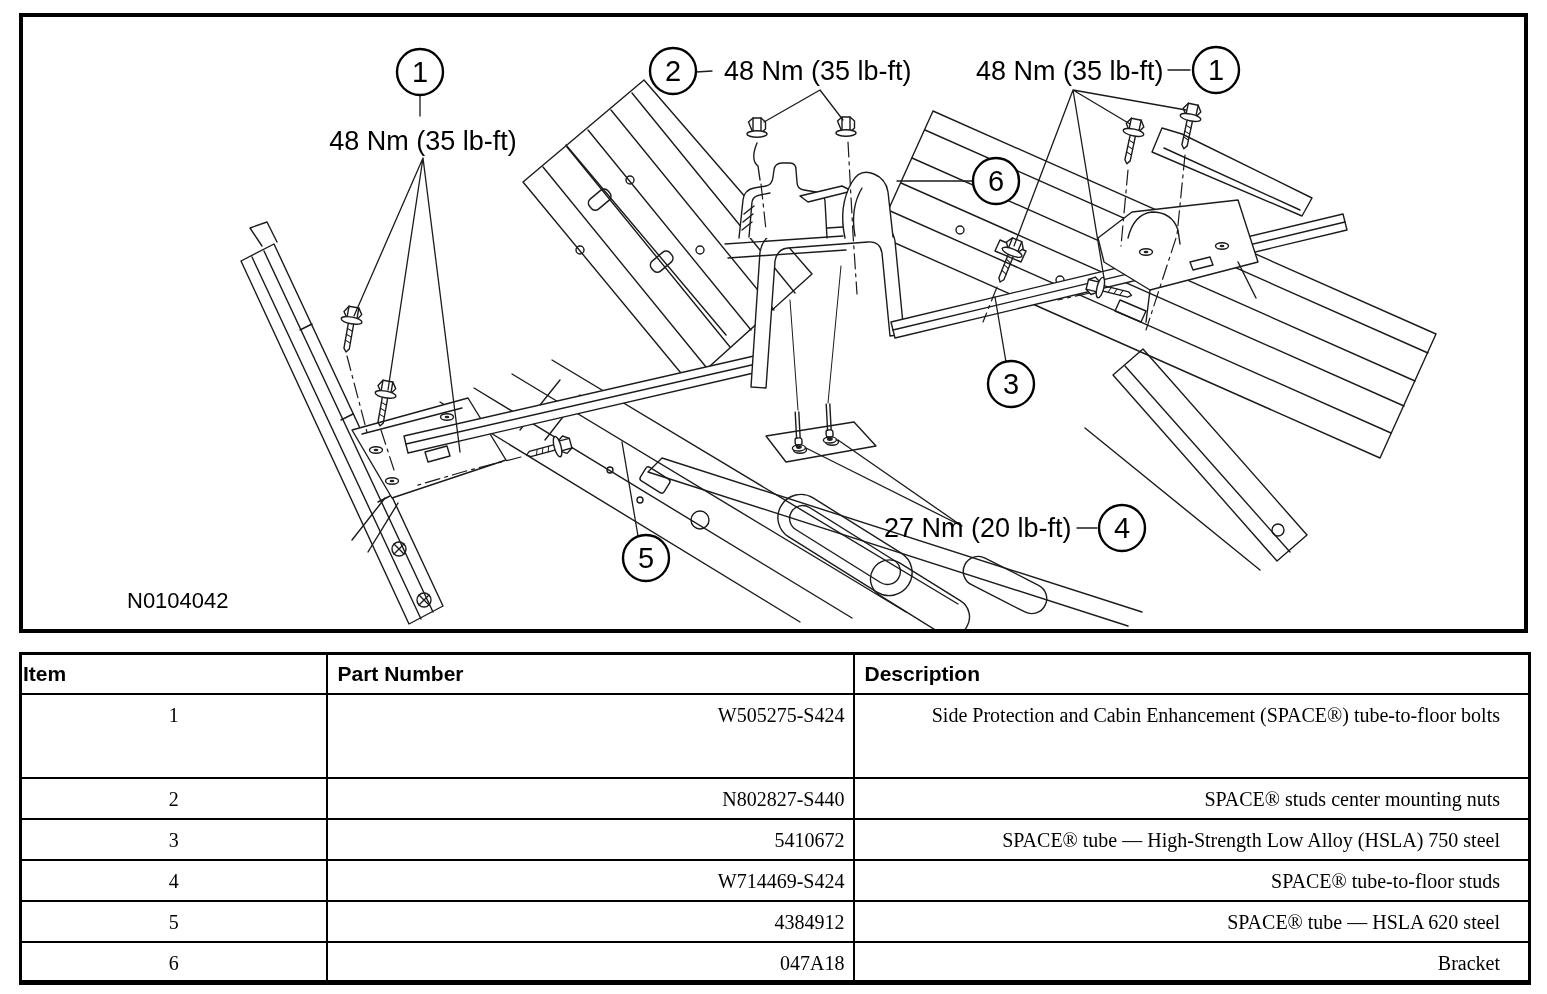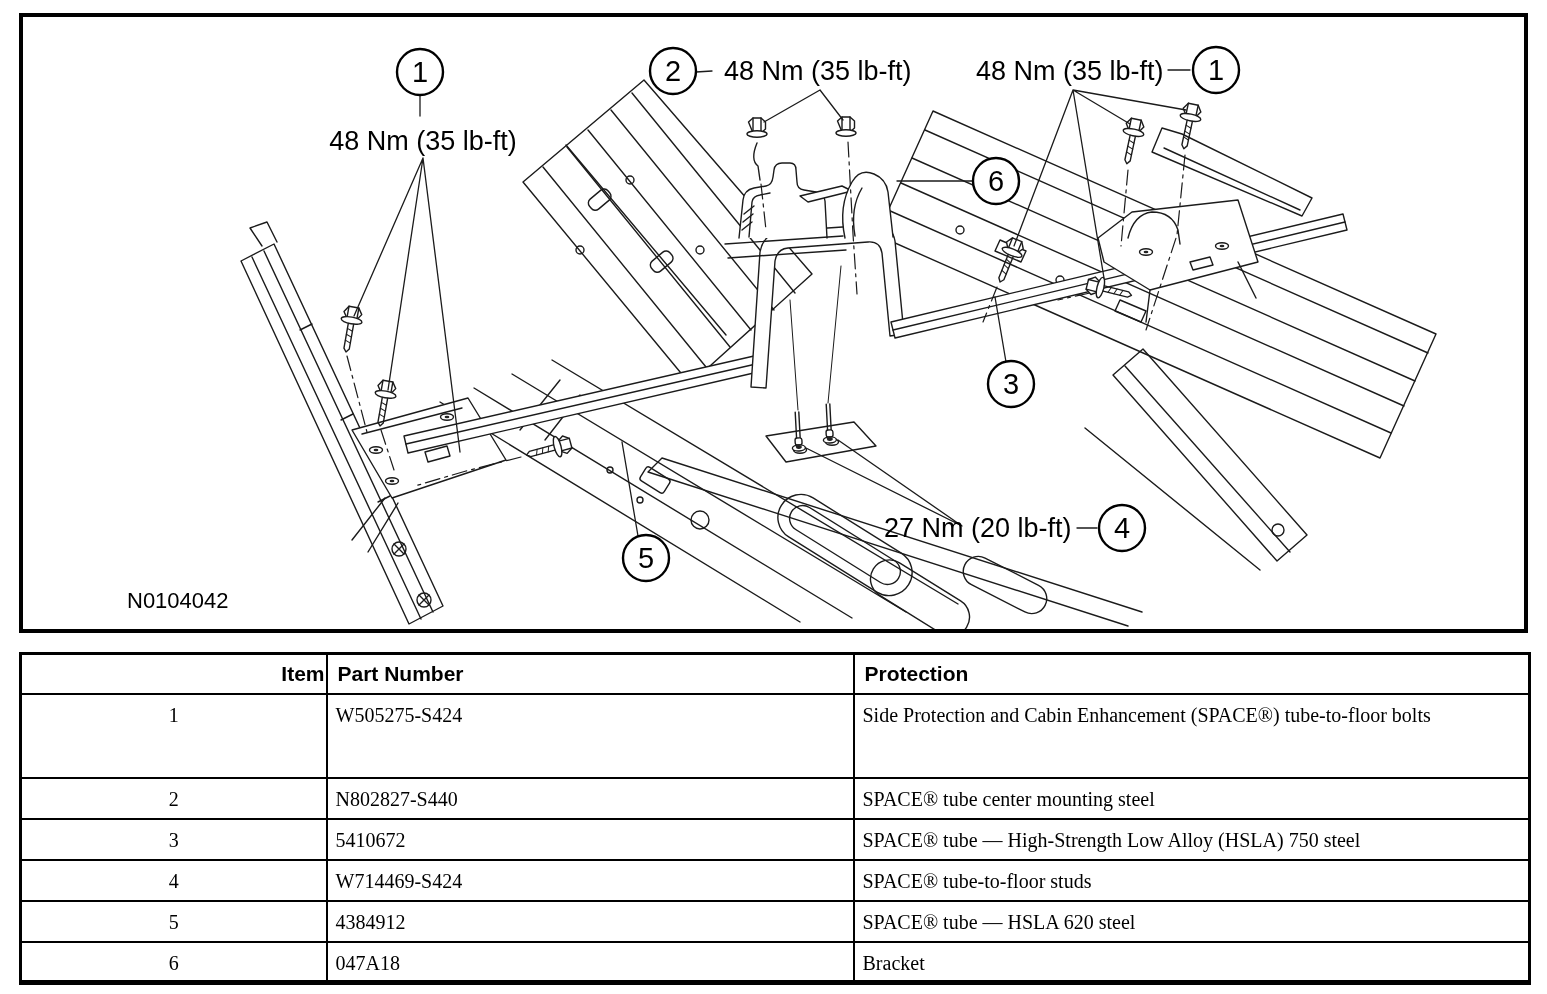--- a/index.html
+++ b/index.html
@@ -18,28 +18,28 @@
   .d .leader{stroke-width:1.3;}
   .d .callout circle{fill:#fff;stroke:#000;stroke-width:2.4;}
   .d text{stroke:none;fill:#000;}
   .d .tq{font:27px "Liberation Sans",sans-serif;}
   .d .cnum{font:29px "Liberation Sans",sans-serif;text-anchor:middle;}
   .d .fid{font:22px "Liberation Sans",sans-serif;}
   
   .parts-table{position:absolute;left:19px;top:652px;width:1509px;
                border-collapse:collapse;table-layout:fixed;background:#fff;
                border:3px solid #000;border-bottom-width:5px;}
-  .parts-table th,.parts-table td{border:2px solid #000;box-sizing:border-box;}
+  .parts-table th,.parts-table td{border:2px solid #000;box-sizing:border-box;text-align:right;}
   .parts-table th{height:40px;font:bold 21px "Liberation Sans",sans-serif;vertical-align:middle;}
-  .parts-table th.c-item{text-align:right;margin-left:8px;}
+  .parts-table th.c-item{text-align:left;margin-left:8px;}
   .parts-table th.c-part,.parts-table th.c-desc{text-align:left;padding-left:10px;}
   .parts-table td{font:20px "Liberation Serif",serif;vertical-align:top;
                   padding:7px 8px 4px 8px;line-height:1.3;}
   .parts-table td.c-item{text-align:center;}
-  .parts-table td.c-desc{padding-right:64px;}
+  .parts-table td.c-desc{padding-right:28px;}
   .parts-table tr.r-tall{height:84px;}
   .parts-table tr.r-std{height:41px;}
 </style>
 </head>
 <body>
 
 <div class="page">
 
   <div class="figure-box">
     <svg class="d" width="1501" height="612" viewBox="23 17 1501 612">
@@ -273,33 +273,33 @@
   <table class="parts-table">
     <colgroup>
       <col style="width:306px">
         <col style="width:527px">
         <col style="width:676px">
     </colgroup>
     <thead>
       <tr>
         <th class="c-item">Item</th>
         <th class="c-part">Part Number</th>
-        <th class="c-desc">Protection</th>
+        <th class="c-desc">Description</th>
       </tr>
     </thead>
     <tbody>
       <tr class="r-tall">
         <td class="c-item">1</td>
         <td class="c-part">W505275-S424</td>
         <td class="c-desc">Side Protection and Cabin Enhancement (SPACE®) tube-to-floor bolts</td>
       </tr>
       <tr class="r-std">
         <td class="c-item">2</td>
         <td class="c-part">N802827-S440</td>
-        <td class="c-desc">SPACE® tube center mounting steel</td>
+        <td class="c-desc">SPACE® studs center mounting nuts</td>
       </tr>
       <tr class="r-std">
         <td class="c-item">3</td>
         <td class="c-part">5410672</td>
         <td class="c-desc">SPACE® tube — High-Strength Low Alloy (HSLA) 750 steel</td>
       </tr>
       <tr class="r-std">
         <td class="c-item">4</td>
         <td class="c-part">W714469-S424</td>
         <td class="c-desc">SPACE® tube-to-floor studs</td>

